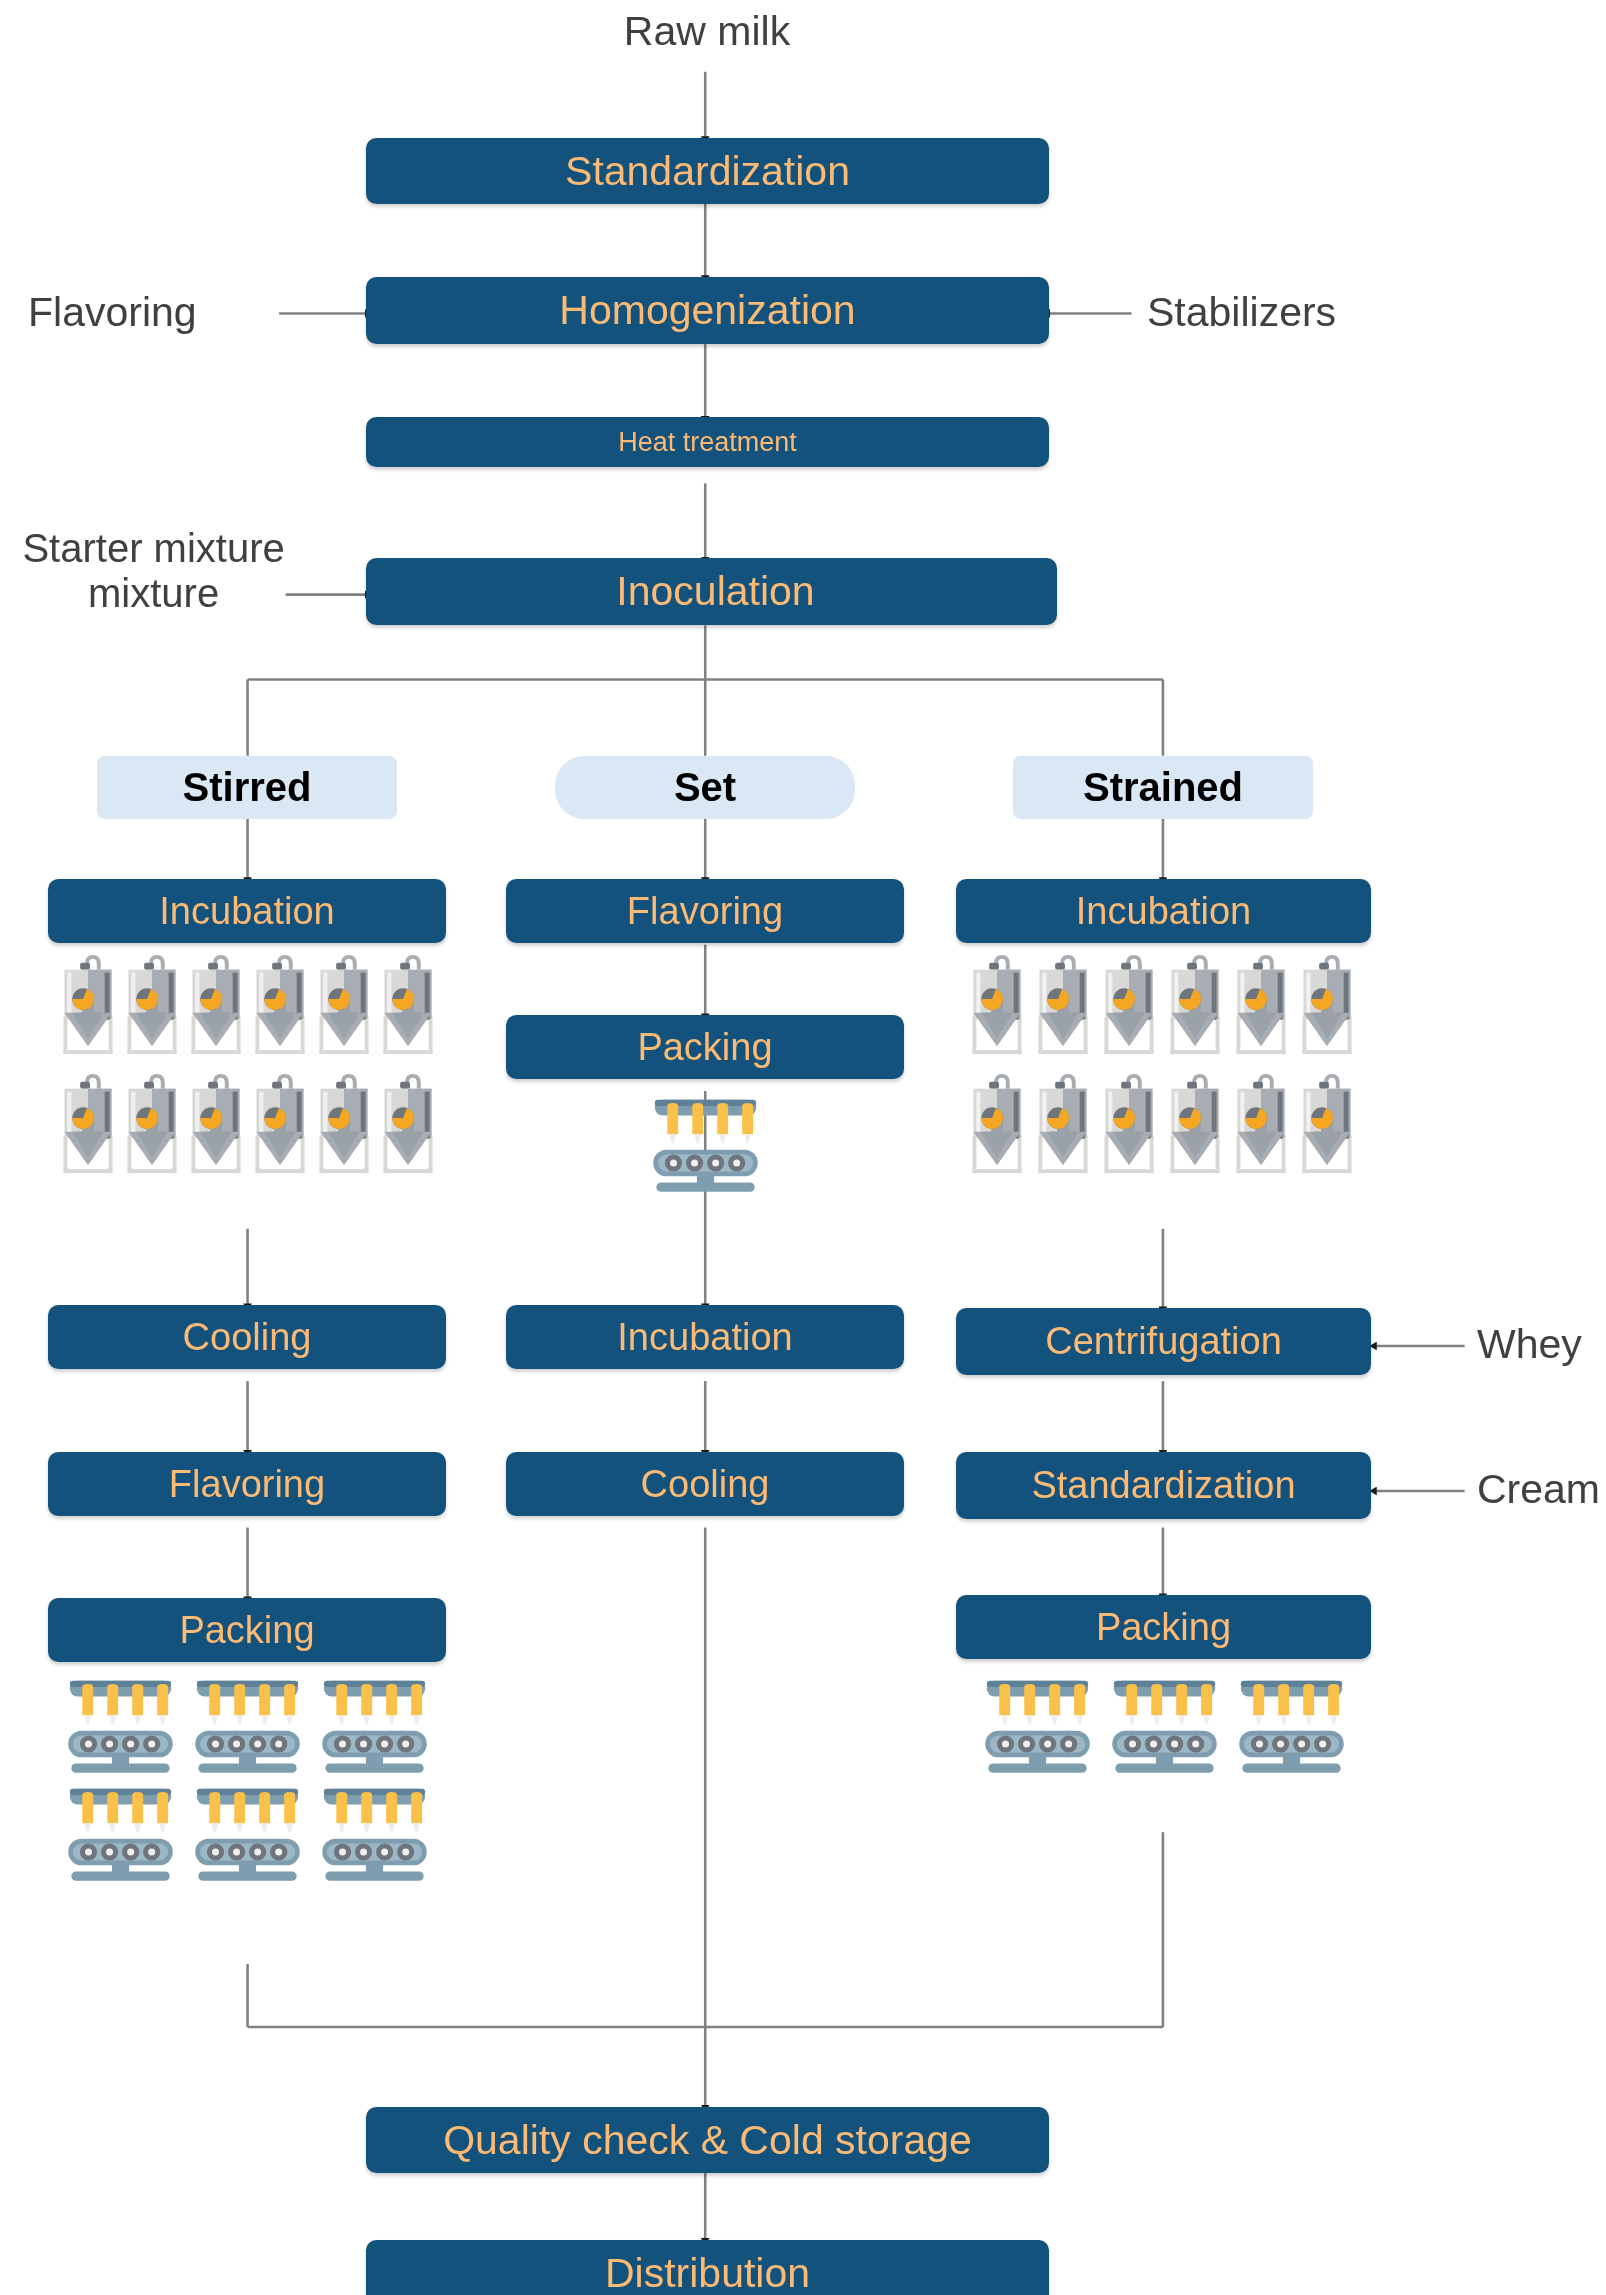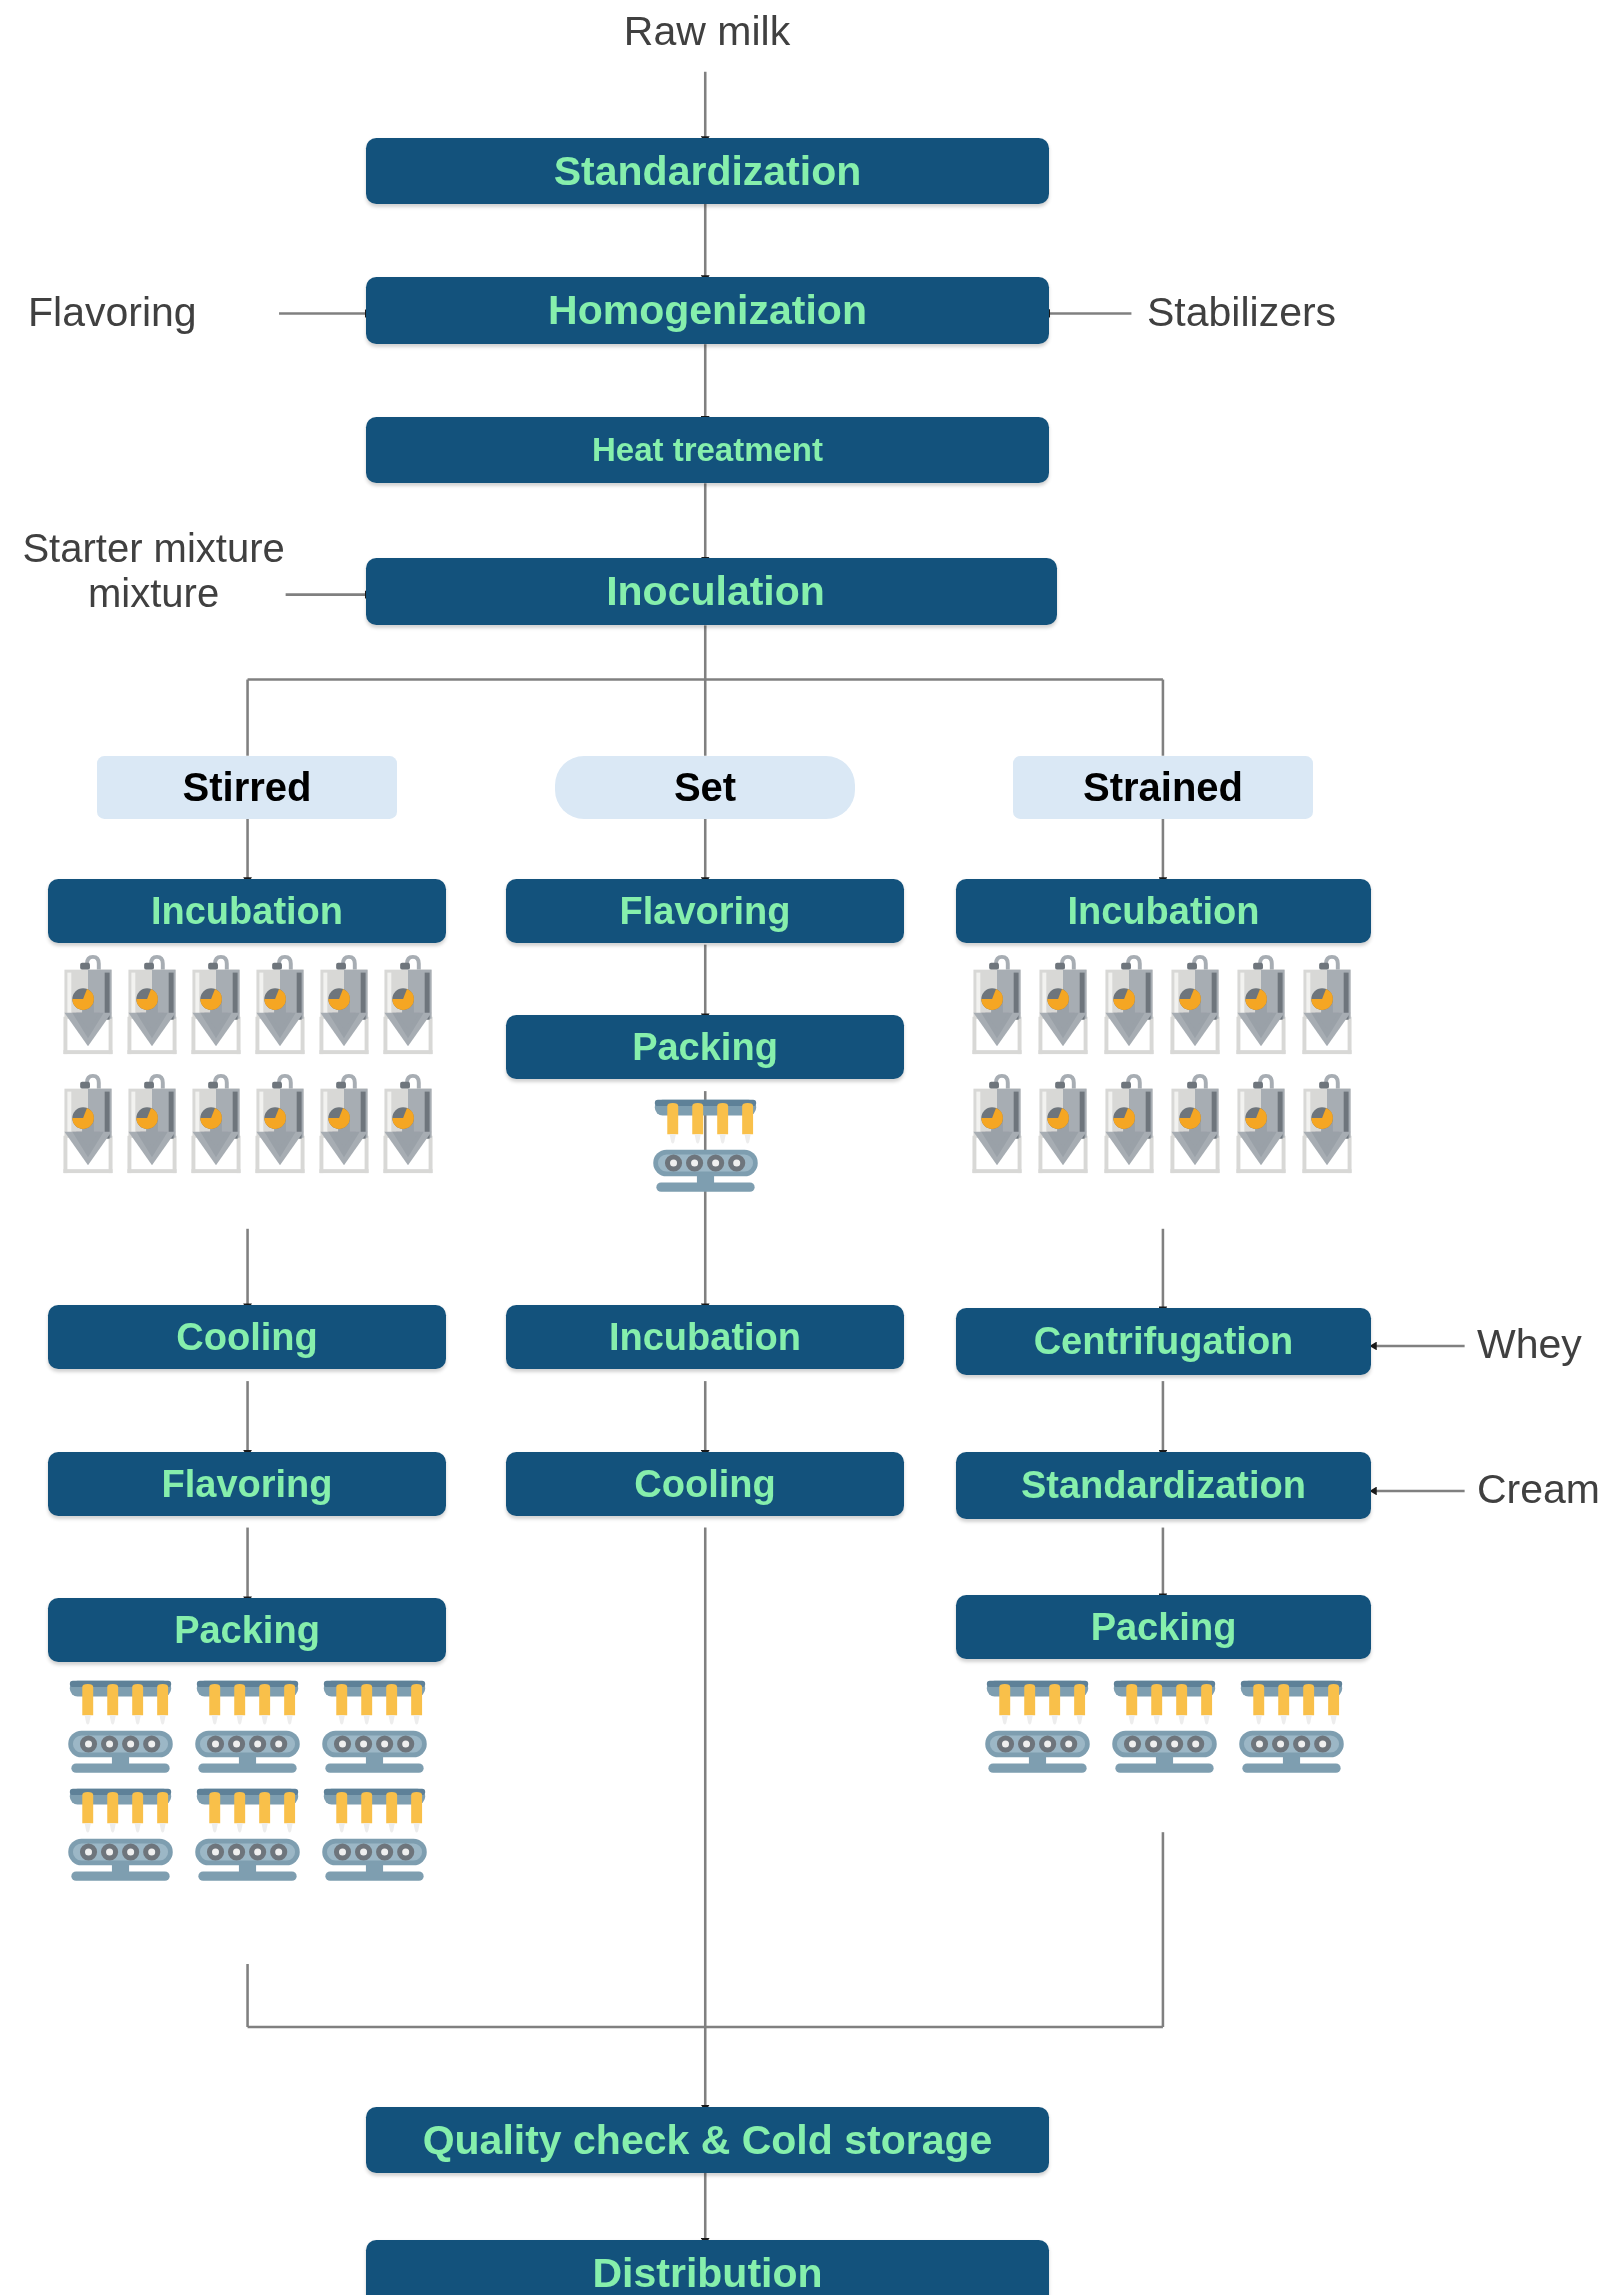--- a/index.html
+++ b/index.html
@@ -27,23 +27,23 @@
 
   
   .pbox {
     position: absolute;
     background: #13527C;
     border-radius: 10.3px;
     box-shadow: 0 2.9px 3.7px rgba(0,0,0,0.18);
     display: flex;
     align-items: center;
     justify-content: center;
-    color: #86efac;
+    color: #fdba74;
     font-family: "Liberation Sans", sans-serif;
-    font-weight: 700;
+    font-weight: 400;
     letter-spacing: 0px;
     white-space: nowrap;
   }
 
   
   .branch-pill {
     position: absolute;
     background: #DAE8F5;
     border-radius: 7.3px;
     display: flex;
@@ -152,21 +152,21 @@
       <line x1="963" y1="2966" x2="963" y2="3058" marker-end="url(#ah)"></line>
     </g>
   </svg>
 
   <div class="sidelabel" style="left:601px; top:8.8px; width:212px; text-align:center; font-size:41px;">Raw milk</div>
 
   <div class="pbox" style="left:366px; top:138px; width:683px; height:66px; font-size:41px;">Standardization</div>
 
   <div class="pbox" style="left:366px; top:277px; width:683px; height:67px; font-size:41px;">Homogenization</div>
 
-  <div class="pbox" style="left:366px; top:417px; width:683px; height:66px; font-size:33px;">Heat treatment</div>
+  <div class="pbox" style="left:366px; top:417px; width:683px; height:50px; font-size:27px;">Heat treatment</div>
 
   <div class="pbox" style="left:366px; top:558px; width:683px; height:67px; font-size:41px;padding-left:8px;">Inoculation</div>
 
   <div class="sidelabel" style="left:28px; top:290px; width:249px; text-align:left; font-size:41px;">Flavoring</div>
 
   <div class="sidelabel" style="left:1147px; top:290px; width:264px; text-align:left; font-size:41px;">Stabilizers</div>
 
   <div class="sidelabel" style="left:14.6px; top:526px; width:278px; text-align:center; font-size:40px;">
     <div>Starter mixture</div>
     <div>mixture</div>

